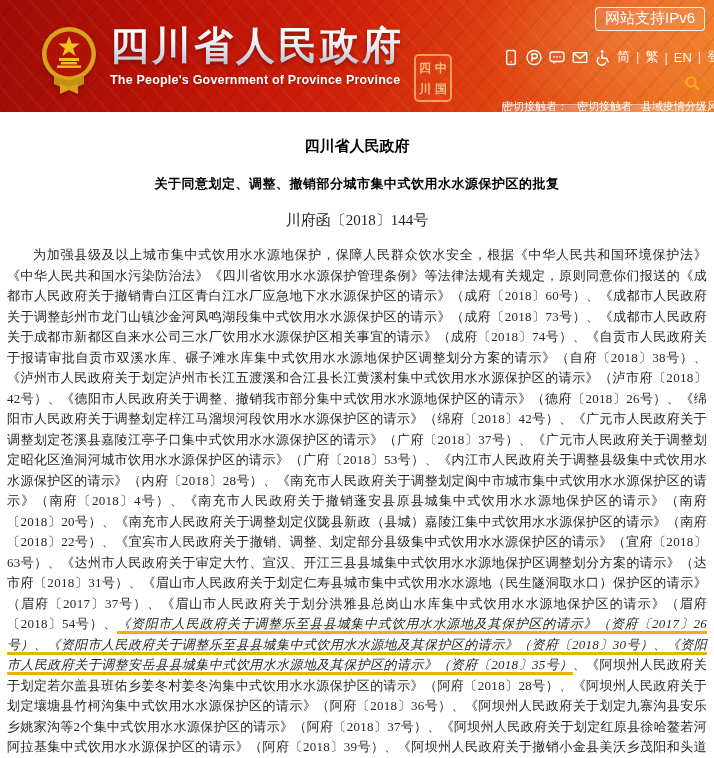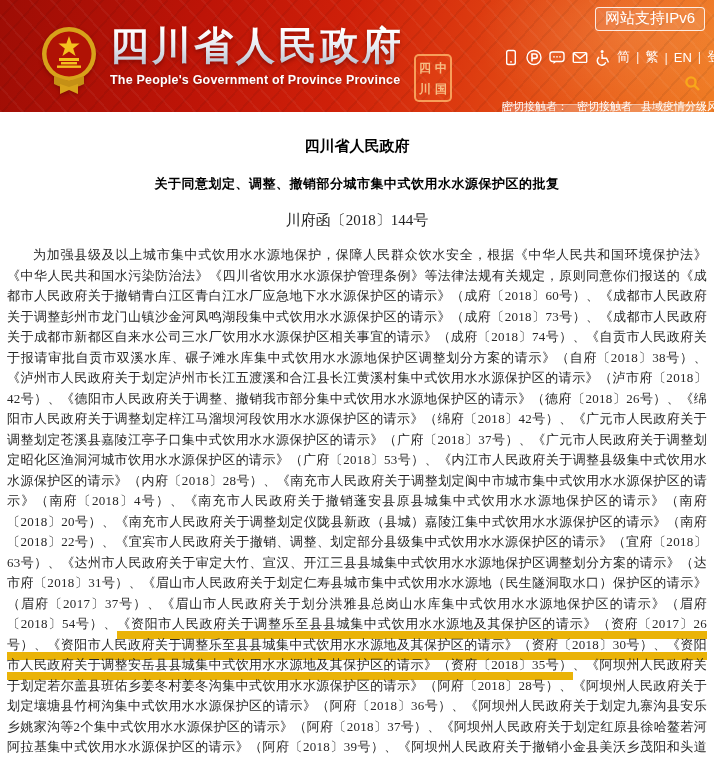--- a/index.html
+++ b/index.html
@@ -68,21 +68,21 @@
   .hot-row{margin-top:4px;font-size:11px;color:#fff;display:flex;white-space:nowrap;}
   .hot-row .hot-label{opacity:.95;}
   .hot-row .hot-item{margin-left:9px;cursor:pointer;}
   
   .doc{padding:25px 7px 0;color:#262626;}
   .doc-issuer{text-align:center;font-size:15px;font-weight:700;color:#000;margin:0 0 19px;}
   .doc-title{text-align:center;font-size:13px;font-weight:700;color:#000;margin:0 0 18px;letter-spacing:.5px;}
   .doc-number{text-align:center;font-size:15px;color:#222;margin:0 0 10px;}
   .recipients{margin:0;font-size:13px;line-height:20.5px;text-align:justify;letter-spacing:.3px;}
   .body-par{margin:15px 0 0;font-size:13px;line-height:20.5px;text-align:justify;text-indent:2em;letter-spacing:.3px;}
-  .hl{border-bottom:8px solid #eab308;padding-bottom:0px;}
+  .hl{border-bottom:3px solid #eab308;padding-bottom:0px;font-style:italic;}
 </style>
 </head>
 <body>
 
 <header class="site-header">
   <div class="ipv6-badge">网站支持IPv6</div>
 
   <div class="brand">
     <svg class="emblem" viewBox="0 0 58 78">
       <circle cx="29" cy="30" r="27" fill="#d8a21a"></circle>

